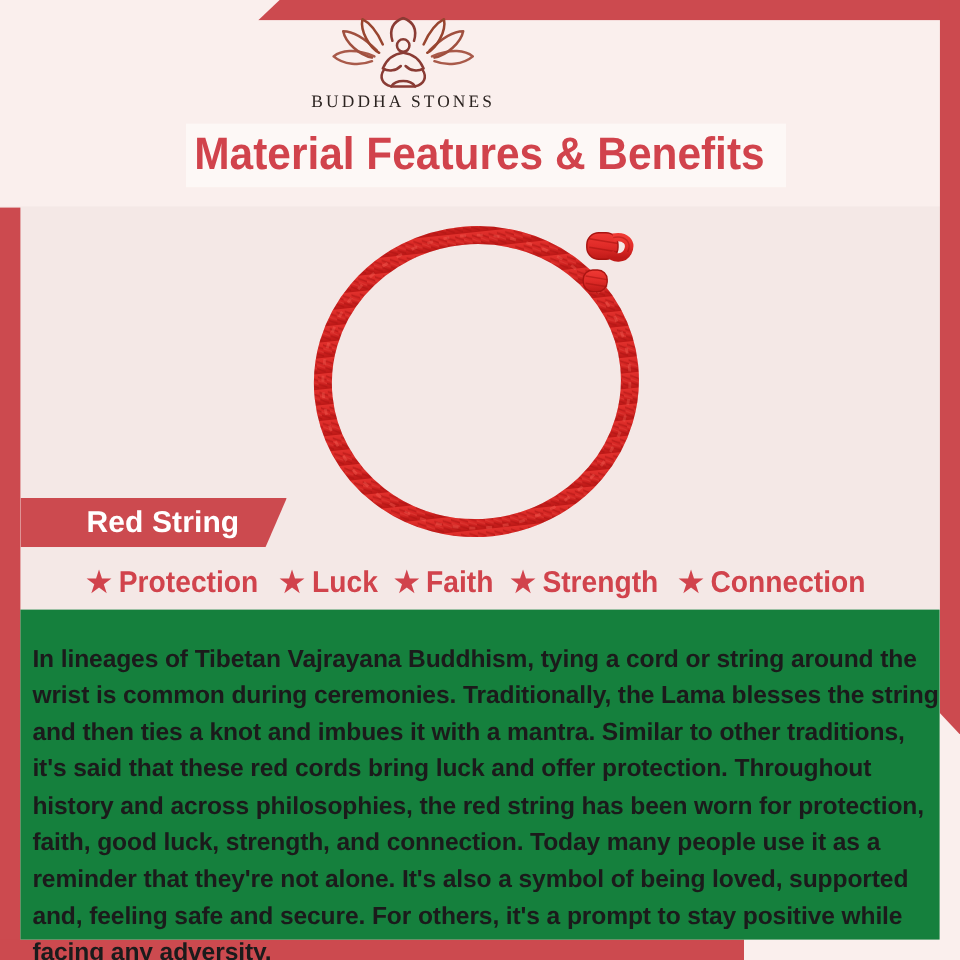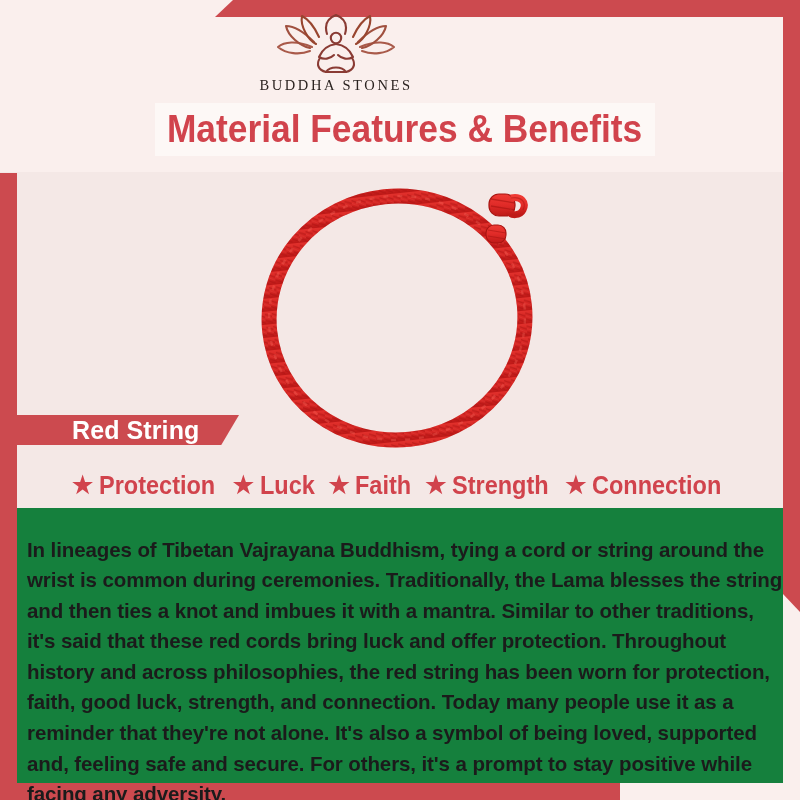--- a/index.html
+++ b/index.html
@@ -97,21 +97,21 @@
   
   .title-band {
     position: absolute;
     left: 155px;
     top: 103px;
     width: 500px;
     height: 53px;
     background: #fdf8f6;
     display: flex;
     align-items: center;
-    justify-content: center;
+    justify-content: flex-end;
   }
   .title-text {
     font-size: 38px;
     font-weight: bold;
     color: #d1434c;
     letter-spacing: 0px;
     transform: scaleX(0.93);
     white-space: nowrap;
   }
 
@@ -124,21 +124,21 @@
     height: 290px;
   }
   .product svg { display: block; width: 100%; height: 100%; }
 
   
   .ribbon {
     position: absolute;
     left: 17px;
     top: 415px;
     width: 222px;
-    height: 30px;
+    height: 41px;
     background: #cc4a4f;
     clip-path: polygon(0 0, 100% 0, 92% 100%, 0 100%);
     display: flex;
     align-items: center;
   }
   .ribbon-text {
     color: #ffffff;
     font-size: 25px;
     font-weight: bold;
     margin-left: 55px;

